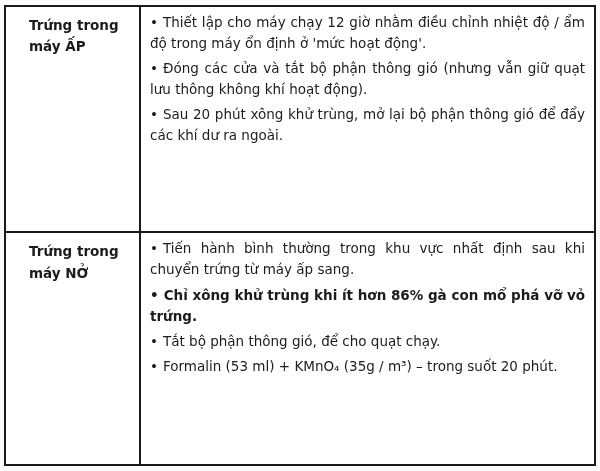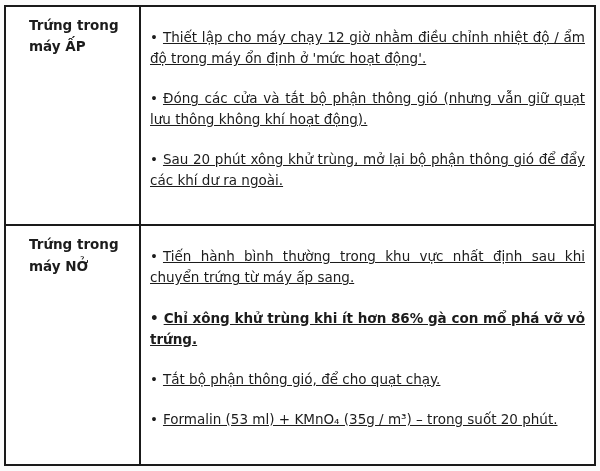--- a/index.html
+++ b/index.html
@@ -52,23 +52,22 @@
     line-height: 1.58;
     padding: 8px 6px 4px 23px;
   }
   td.content-cell {
     vertical-align: top;
     font-size: 13.5px;
     line-height: 1.56;
     padding: 1px 9px 2px 9px;
   }
   td.content-cell p.bullet-item {
-    margin: 19px 0;
+    margin: 4px 0;
     text-align: justify;
-    text-decoration: underline;
   }
   .bullet {
     display: inline-block;
     margin-right: 5px;
   }
   .bold { font-weight: bold; }
 </style>
 </head>
 <body>
 

